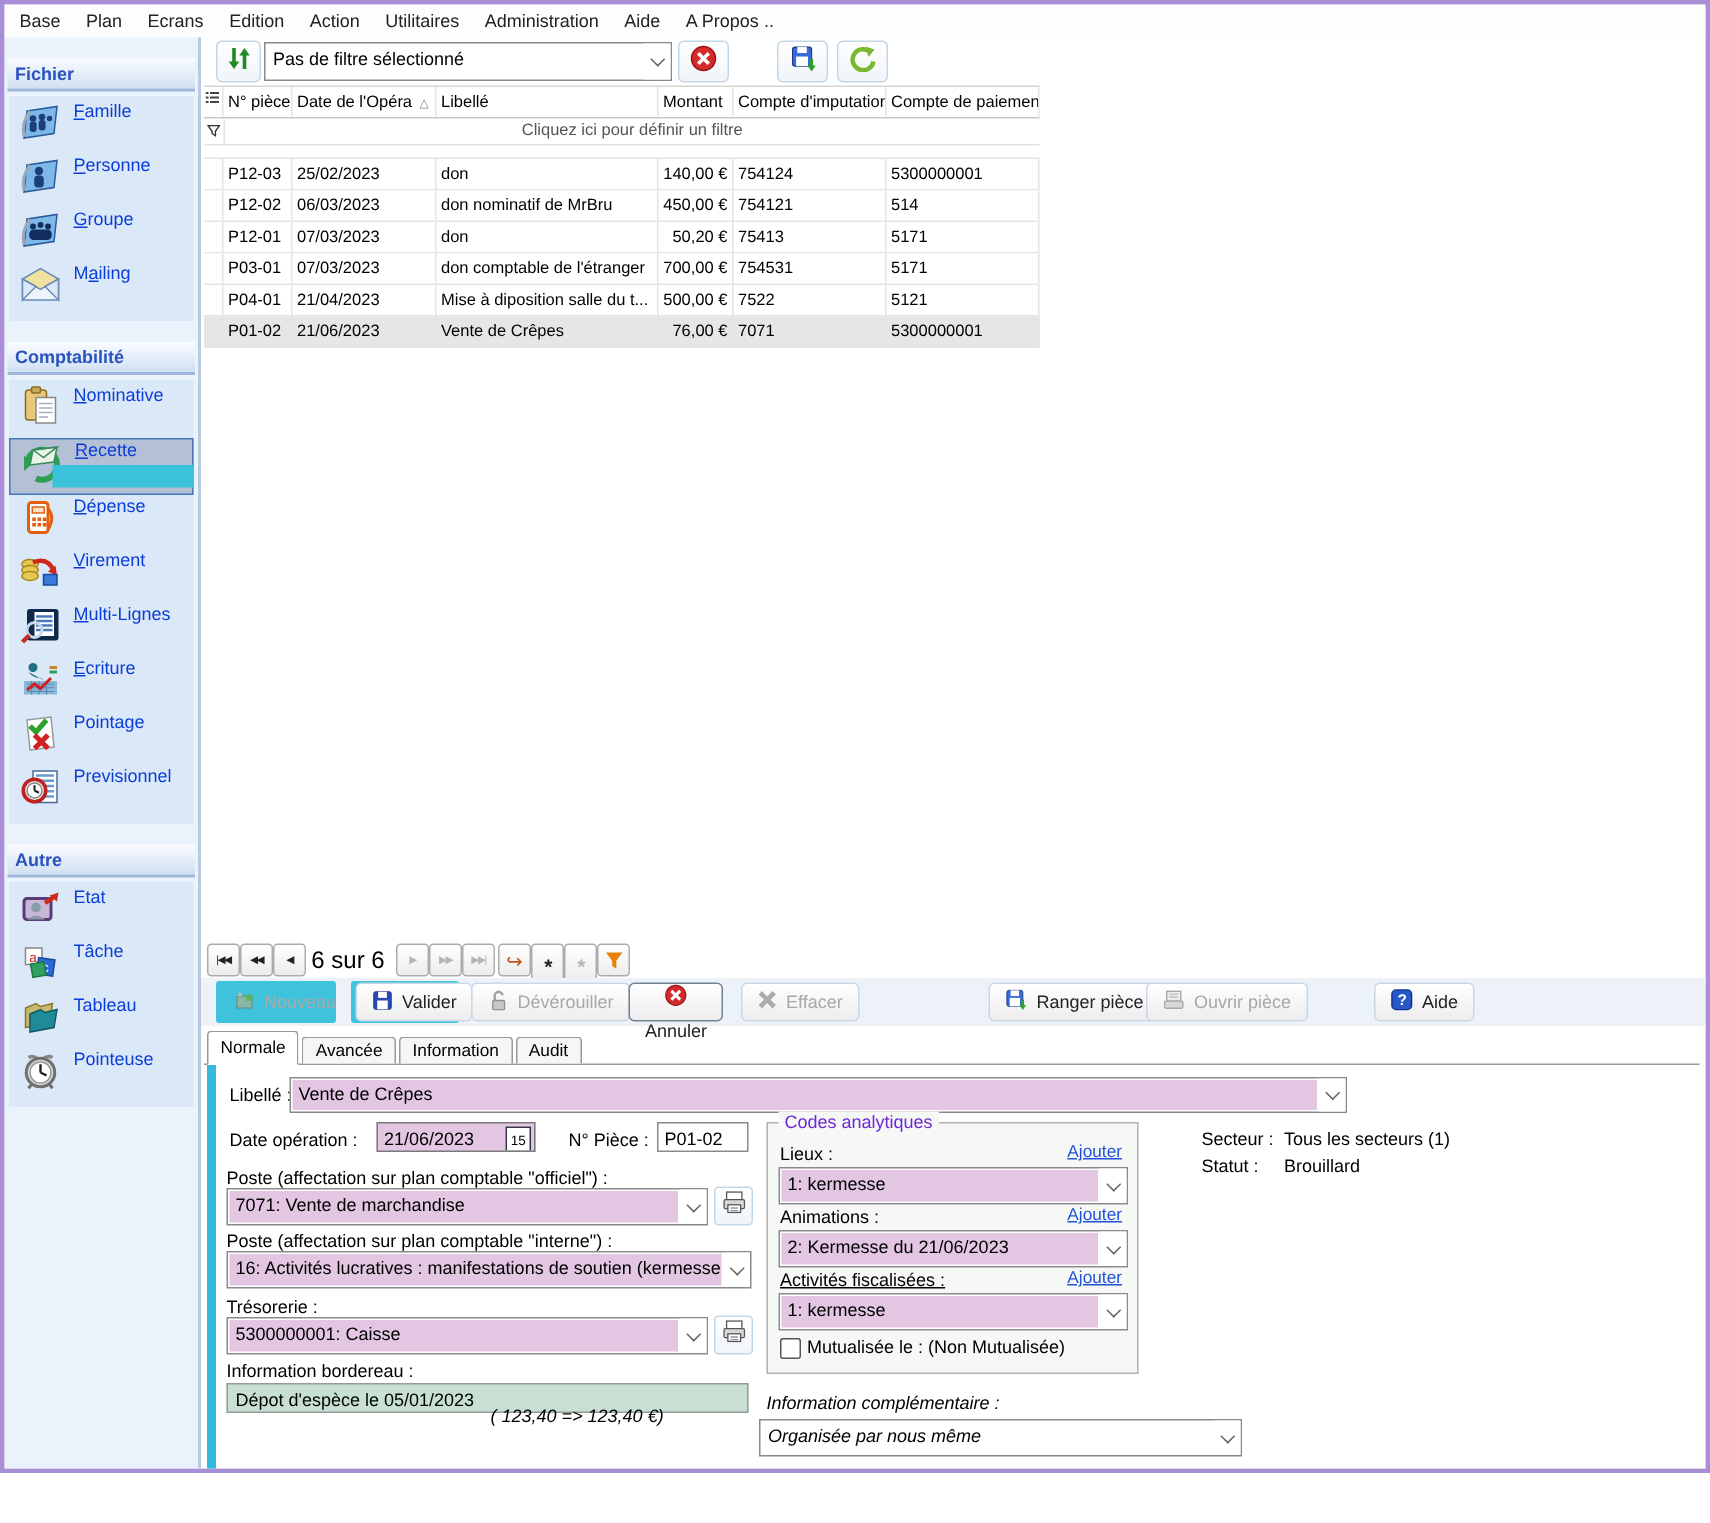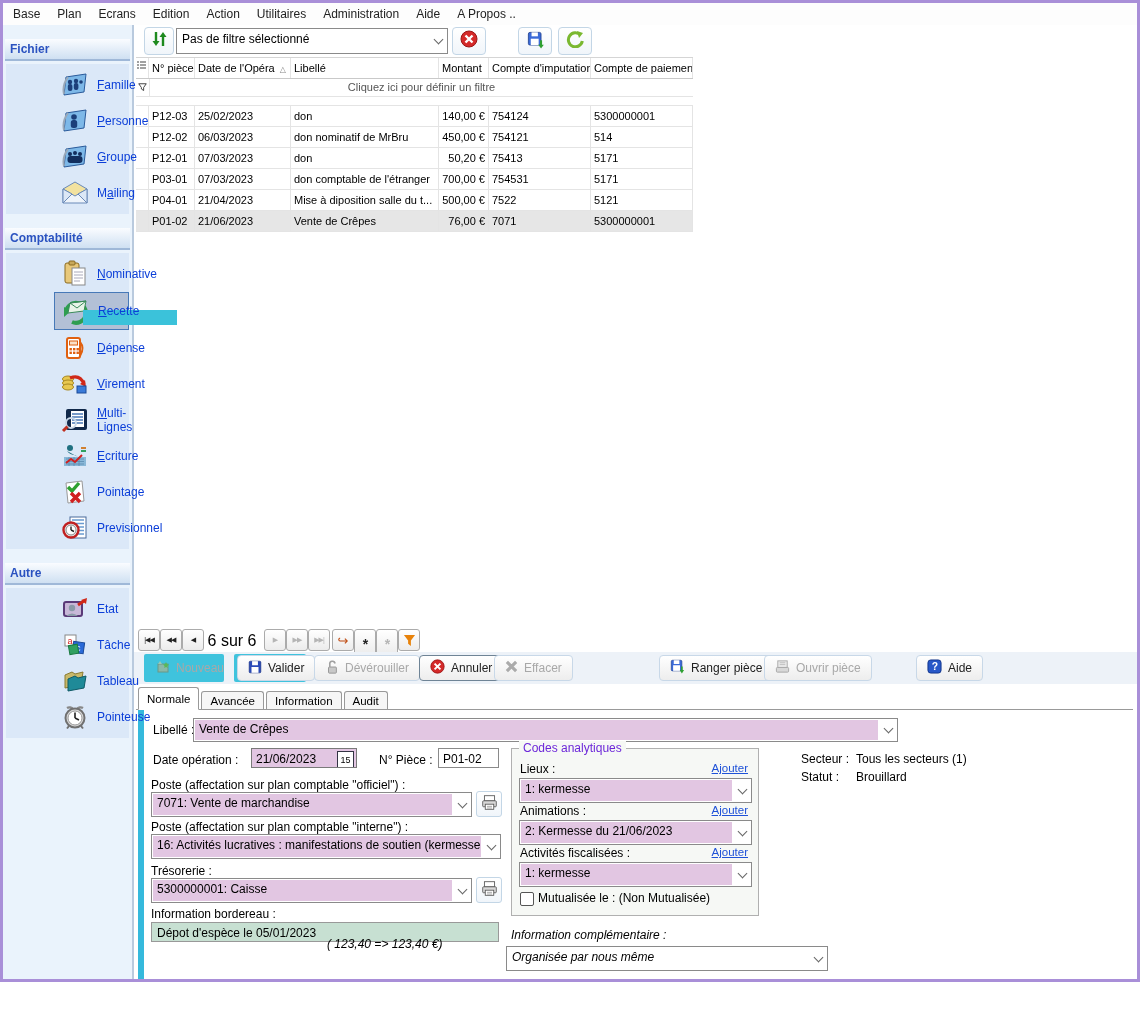--- a/index.html
+++ b/index.html
@@ -5,21 +5,21 @@
   html,body{margin:0;padding:0;background:#fff;}
   .app{position:relative;width:1140px;height:982px;background:#a98fd8;font-family:"Liberation Sans",sans-serif;overflow:hidden;}
   .inner{position:absolute;left:3px;top:3px;right:3px;bottom:3px;background:#fff;overflow:hidden;}
   
   .menubar{position:absolute;left:0;top:0;right:0;height:22px;background:#fdfdfd;display:flex;align-items:center;gap:17px;padding-left:10px;font-size:12px;color:#222;}
   .menubar span{cursor:default;}
   
   .sidebar{position:absolute;left:0;top:22px;width:129px;bottom:0;background:#eaf3fc;border-right:2px solid #b9cade;}
   .sechead{margin:14px 2px 0 2px;height:20px;line-height:20px;padding-left:5px;font-size:12px;font-weight:bold;color:#2a52c0;background:linear-gradient(#fafcff,#cfe0f2);border-bottom:2px solid #9fb8d8;}
   .secitems{margin:3px 3px 0 3px;background:#dbe8f8;padding:3px 0;}
-  .sitem{position:relative;display:flex;align-items:center;height:36px;padding-left:6px;gap:7px;margin-left:48px;}
+  .sitem{position:relative;display:flex;align-items:flex-start;height:36px;padding-left:6px;gap:7px;}
   .sitem .lbl{position:relative;z-index:2;font-size:12px;color:#0b3ed8;}
   .sitem .lbl .u{text-decoration:underline;}
   .sitem.sel{border:1px solid #4779b8;background:#b3c0d6;}
   .sitem.sel::after{content:"";position:absolute;left:28px;top:17px;width:94px;height:15px;background:#3bc2da;z-index:1;}
   .sicon{width:30px;height:30px;display:flex;align-items:center;justify-content:center;flex:0 0 30px;}
   
   .main{position:absolute;left:131px;top:22px;right:0;bottom:0;background:#fff;}
   .tbtn{position:absolute;height:26px;border:1px solid #c3d6e6;border-radius:4px;background:linear-gradient(#fff,#f0f5fa);display:flex;align-items:center;justify-content:center;}
   .combo{position:absolute;border:1px solid #8a8a8a;background:#fff;display:flex;align-items:stretch;}
   .combo .cv{flex:1;margin:1px;background:#e2c6e2;font-size:12px;padding:2px 4px;white-space:nowrap;overflow:hidden;color:#000;}
@@ -46,21 +46,21 @@
   .nbtn{position:absolute;top:1px;width:20px;height:20px;border:1px solid #ababab;border-radius:3px;background:linear-gradient(#fff,#ececec);font-size:7px;display:flex;align-items:center;justify-content:center;color:#222;letter-spacing:-1px;}
   .nbtn.dis{color:#b5b5b5;}
   .nbtn.star{font-size:14px;font-weight:bold;padding-top:4px;}
   .nbtn.undo{font-size:13px;color:#c05018;letter-spacing:0;}
   .navlabel{position:absolute;left:70px;top:4px;width:52px;text-align:center;font-size:16px;color:#000;}
   
   .acts{position:absolute;left:0;right:0;top:627px;height:32px;background:#edf2f8;}
   .teal{position:absolute;top:2px;height:28px;background:#3fc3dd;border-radius:2px;}
   .abtn{position:absolute;top:3px;height:26px;box-sizing:border-box;border:1px solid #c8d8e8;border-radius:4px;background:linear-gradient(#fff,#ededed);font-size:12px;color:#222;display:flex;align-items:center;gap:6px;padding:0 10px;}
   .abtn.dis{color:#a8a8a8;}
-  .abtn.default{border-color:#6f8496;}
+  .abtn.default{border-color:#6f8496;flex-direction:column;}
   .abtn.onteal{border:none;background:transparent;}
   
   .tabs{position:absolute;left:2px;right:4px;top:663px;height:21px;border-bottom:1px solid #999;display:flex;align-items:flex-end;padding-left:2px;}
   .tab{height:17px;border:1px solid #999;border-bottom:none;border-radius:3px 3px 0 0;background:#f6f6f6;font-size:11.5px;color:#000;display:flex;align-items:center;padding:0 8px;margin-right:2px;}
   .tab.active{height:21px;background:#fff;position:relative;margin-bottom:-1px;border-bottom:1px solid #fff;z-index:2;}
   
   .stripe{position:absolute;left:4px;top:684px;width:6px;height:281px;background:#35b9dc;}
   .flabel{position:absolute;font-size:12px;color:#000;white-space:nowrap;}
   .flabel.it{font-style:italic;}
   .pinkbox{position:absolute;box-sizing:border-box;border:1px solid #7a7a7a;background:#e2c6e2;font-size:12px;padding:3px 4px;white-space:nowrap;overflow:hidden;}
@@ -585,21 +585,21 @@
             </span>
       </div>
       <div class="flabel" style="left:8px;top:55px;">Animations :</div>
       <span class="ajouter" style="right:10px;top:55px;">Ajouter</span>
       <div class="combo" style="left:7px;top:71px;width:231px;height:23px;">
         <span class="cv">2: Kermesse du 21/06/2023</span>
         <span class="cb">
               <span class="chev"></span>
             </span>
       </div>
-      <div class="flabel" style="left:8px;top:97px;">Activités fiscalisées :</div>
+      <div class="flabel" style="left:8px;top:97px;text-decoration:underline;">Activités fiscalisées :</div>
       <span class="ajouter" style="right:10px;top:97px;">Ajouter</span>
       <div class="combo" style="left:7px;top:113px;width:231px;height:23px;">
         <span class="cv">1: kermesse</span>
         <span class="cb">
               <span class="chev"></span>
             </span>
       </div>
       <div class="cbx" style="left:8px;top:143px;"></div>
       <div class="flabel" style="left:26px;top:142px;">Mutualisée le :  (Non Mutualisée)</div>
     </div>

